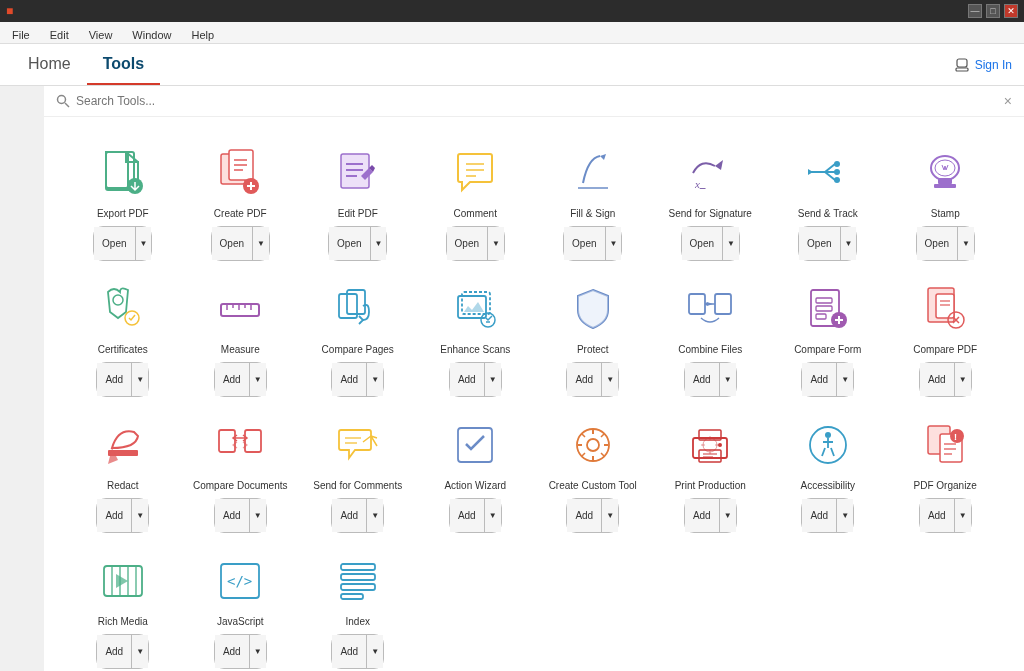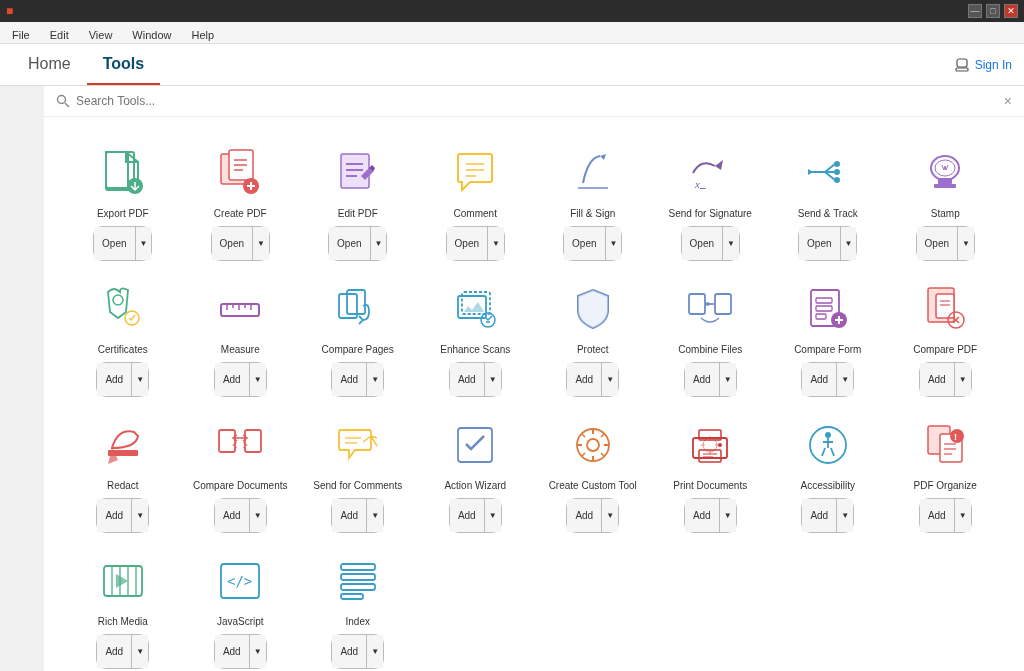--- a/index.html
+++ b/index.html
@@ -550,21 +550,21 @@
           <rect x="8" y="18" width="34" height="20" rx="2" fill="none" stroke="#cc3a3a" stroke-width="1.8"></rect>
           <rect x="14" y="10" width="22" height="10" rx="1" fill="none" stroke="#cc3a3a" stroke-width="1.5"></rect>
           <rect x="14" y="30" width="22" height="12" rx="1" fill="none" stroke="#cc3a3a" stroke-width="1.5"></rect>
           <circle cx="35" cy="25" r="2" fill="#cc3a3a"></circle>
           <path d="M18 34 L32 34 M18 37 L28 37" stroke="#cc3a3a" stroke-width="1.2"></path>
 
           <circle cx="25" cy="25" r="7" fill="none" stroke="#cc3a3a" stroke-width="1" opacity="0.5"></circle>
           <path d="M25 20 L25 16 M25 30 L25 34 M20 25 L16 25 M30 25 L34 25" stroke="#cc3a3a" stroke-width="1" opacity="0.5"></path>
         </svg>
       </div>
-      <div class="tool-label">Print Documents</div>
+      <div class="tool-label">Print Production</div>
       <div class="tool-btn-group">
         <div class="tool-btn-main">Add</div>
         <div class="tool-btn-arrow">▼</div>
       </div>
     </div>
 
     <div class="tool-item">
       <div class="tool-icon">
         <svg width="50" height="50" viewBox="0 0 50 50">
           <circle cx="25" cy="25" r="18" fill="none" stroke="#3a9ec7" stroke-width="1.8"></circle>

